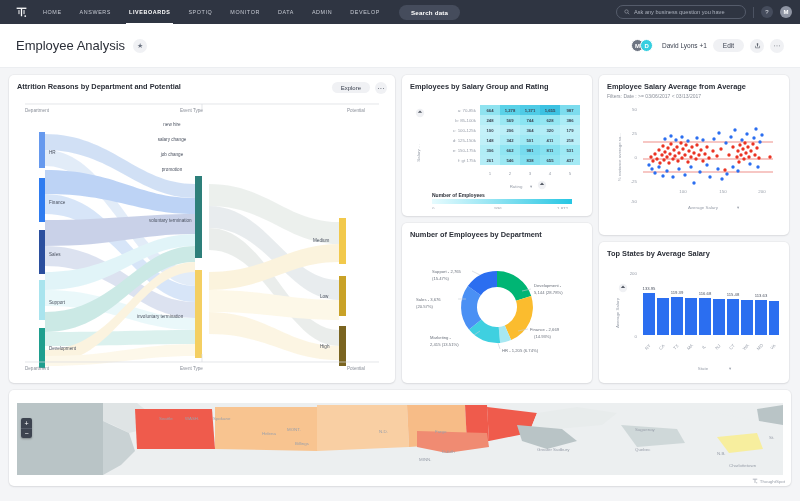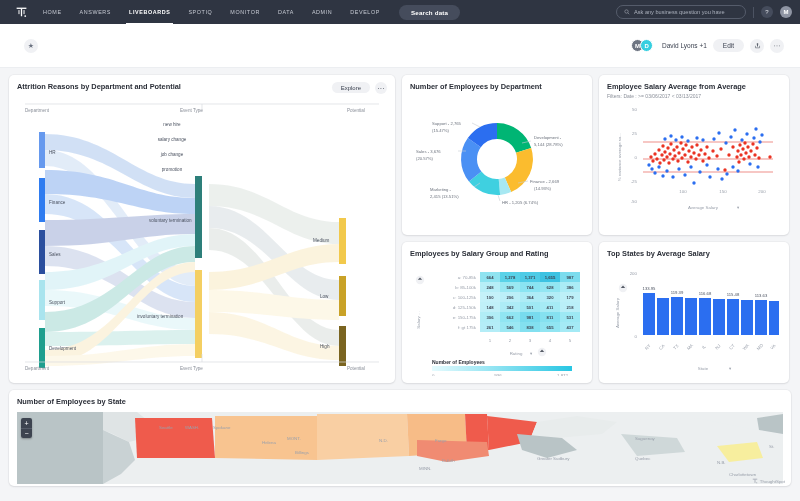--- a/index.html
+++ b/index.html
@@ -189,20 +189,21 @@
       </span>
       <span class="txt">Ask any business question you have</span>
     </div>
     <div class="divider-v"></div>
     <div class="circ-btn">?</div>
     <div class="circ-btn avatar-nav">M</div>
   </div>
 </div>
 
 <div class="page-header">
+  <div class="page-title">Employee Analysis</div>
   <div class="star-btn">★</div>
   <div class="header-right">
     <div class="avatars">
       <div class="av av1">M</div>
       <div class="av av2">D</div>
     </div>
     <div class="collab-name">David Lyons +1</div>
     <div class="edit-btn">Edit</div>
     <div class="icon-btn">
       <svg width="7" height="7" viewBox="0 0 12 12">
@@ -291,20 +292,128 @@
 
         <line x1="8" y1="268" x2="362" y2="268" stroke="#d8dbe0" stroke-width="0.7"></line>
         <line x1="185" y1="260" x2="185" y2="268" stroke="#d8dbe0" stroke-width="0.7"></line>
         <text class="axlabel" x="8" y="276">Department</text>
         <text class="axlabel" x="163" y="276">Event Type</text>
         <text class="axlabel" x="330" y="276">Potential</text>
       </svg>
     </div>
 
     <div class="col-right">
+
+      <div class="card card-heat">
+        <div class="card-title">Employees by Salary Group and Rating</div>
+        <svg width="174" height="118" viewBox="0 0 174 118">
+          <g>
+            <circle cx="10" cy="22" r="4.2" fill="#f0f1f4"></circle>
+            <path d="M10,19.4 l2.2,2.4 h-4.4 Z" fill="#555b66"></path>
+            <text class="ticktxt" x="10" y="62" transform="rotate(-90 10 62)" text-anchor="middle">Salary ...</text>
+          </g>
+          <text class="ticktxt" x="66" y="21" text-anchor="end">a: 70-85k</text>
+          <text class="ticktxt" x="66" y="31" text-anchor="end">b: 85-100k</text>
+          <text class="ticktxt" x="66" y="41" text-anchor="end">c: 100-125k</text>
+          <text class="ticktxt" x="66" y="51" text-anchor="end">d: 125-150k</text>
+          <text class="ticktxt" x="66" y="61" text-anchor="end">e: 150-175k</text>
+          <text class="ticktxt" x="66" y="71" text-anchor="end">f: gt 175k</text>
+
+          <g>
+            <rect x="70" y="14" width="20" height="10" fill="#8fe3f0"></rect>
+              <text class="cellnum" x="80" y="21" text-anchor="middle">664</text>
+            <rect x="90" y="14" width="20" height="10" fill="#5ad2e8"></rect>
+              <text class="cellnum" x="100" y="21" text-anchor="middle">1,278</text>
+            <rect x="110" y="14" width="20" height="10" fill="#4ecbe6"></rect>
+              <text class="cellnum" x="120" y="21" text-anchor="middle">1,371</text>
+            <rect x="130" y="14" width="20" height="10" fill="#3cc2e2"></rect>
+              <text class="cellnum" x="140" y="21" text-anchor="middle">1,655</text>
+            <rect x="150" y="14" width="20" height="10" fill="#7cdcee"></rect>
+              <text class="cellnum" x="160" y="21" text-anchor="middle">987</text>
+
+            <rect x="70" y="24" width="20" height="10" fill="#b6eef7"></rect>
+              <text class="cellnum" x="80" y="31" text-anchor="middle">248</text>
+            <rect x="90" y="24" width="20" height="10" fill="#9ae8f3"></rect>
+              <text class="cellnum" x="100" y="31" text-anchor="middle">569</text>
+            <rect x="110" y="24" width="20" height="10" fill="#8ae4f2"></rect>
+              <text class="cellnum" x="120" y="31" text-anchor="middle">744</text>
+            <rect x="130" y="24" width="20" height="10" fill="#93e6f2"></rect>
+              <text class="cellnum" x="140" y="31" text-anchor="middle">628</text>
+            <rect x="150" y="24" width="20" height="10" fill="#abecf6"></rect>
+              <text class="cellnum" x="160" y="31" text-anchor="middle">386</text>
+
+            <rect x="70" y="34" width="20" height="10" fill="#c4f1f9"></rect>
+              <text class="cellnum" x="80" y="41" text-anchor="middle">100</text>
+            <rect x="90" y="34" width="20" height="10" fill="#bbeff8"></rect>
+              <text class="cellnum" x="100" y="41" text-anchor="middle">206</text>
+            <rect x="110" y="34" width="20" height="10" fill="#aeecf6"></rect>
+              <text class="cellnum" x="120" y="41" text-anchor="middle">364</text>
+            <rect x="130" y="34" width="20" height="10" fill="#b2edf7"></rect>
+              <text class="cellnum" x="140" y="41" text-anchor="middle">320</text>
+            <rect x="150" y="34" width="20" height="10" fill="#bdf0f8"></rect>
+              <text class="cellnum" x="160" y="41" text-anchor="middle">179</text>
+
+            <rect x="70" y="44" width="20" height="10" fill="#c0f0f8"></rect>
+              <text class="cellnum" x="80" y="51" text-anchor="middle">148</text>
+            <rect x="90" y="44" width="20" height="10" fill="#adecf6"></rect>
+              <text class="cellnum" x="100" y="51" text-anchor="middle">342</text>
+            <rect x="110" y="44" width="20" height="10" fill="#9fe9f4"></rect>
+              <text class="cellnum" x="120" y="51" text-anchor="middle">501</text>
+            <rect x="130" y="44" width="20" height="10" fill="#a6ebf5"></rect>
+              <text class="cellnum" x="140" y="51" text-anchor="middle">411</text>
+            <rect x="150" y="44" width="20" height="10" fill="#baeff8"></rect>
+              <text class="cellnum" x="160" y="51" text-anchor="middle">218</text>
+
+            <rect x="70" y="54" width="20" height="10" fill="#b1edf6"></rect>
+              <text class="cellnum" x="80" y="61" text-anchor="middle">306</text>
+            <rect x="90" y="54" width="20" height="10" fill="#90e5f2"></rect>
+              <text class="cellnum" x="100" y="61" text-anchor="middle">662</text>
+            <rect x="110" y="54" width="20" height="10" fill="#77dbee"></rect>
+              <text class="cellnum" x="120" y="61" text-anchor="middle">981</text>
+            <rect x="130" y="54" width="20" height="10" fill="#85e1f0"></rect>
+              <text class="cellnum" x="140" y="61" text-anchor="middle">811</text>
+            <rect x="150" y="54" width="20" height="10" fill="#9de9f4"></rect>
+              <text class="cellnum" x="160" y="61" text-anchor="middle">531</text>
+
+            <rect x="70" y="64" width="20" height="10" fill="#b4edf7"></rect>
+              <text class="cellnum" x="80" y="71" text-anchor="middle">261</text>
+            <rect x="90" y="64" width="20" height="10" fill="#9be8f3"></rect>
+              <text class="cellnum" x="100" y="71" text-anchor="middle">546</text>
+            <rect x="110" y="64" width="20" height="10" fill="#83e0f0"></rect>
+              <text class="cellnum" x="120" y="71" text-anchor="middle">838</text>
+            <rect x="130" y="64" width="20" height="10" fill="#91e5f2"></rect>
+              <text class="cellnum" x="140" y="71" text-anchor="middle">655</text>
+            <rect x="150" y="64" width="20" height="10" fill="#a4eaf5"></rect>
+              <text class="cellnum" x="160" y="71" text-anchor="middle">437</text>
+          </g>
+
+          <text class="ticktxt" x="80" y="84" text-anchor="middle">1</text>
+          <text class="ticktxt" x="100" y="84" text-anchor="middle">2</text>
+          <text class="ticktxt" x="120" y="84" text-anchor="middle">3</text>
+          <text class="ticktxt" x="140" y="84" text-anchor="middle">4</text>
+          <text class="ticktxt" x="160" y="84" text-anchor="middle">5</text>
+
+          <text class="ticktxt" x="106" y="97" text-anchor="middle">Rating</text>
+          <text class="ticktxt" x="120" y="97">▾</text>
+          <circle cx="132" cy="94" r="4.2" fill="#f0f1f4"></circle>
+          <path d="M132,91.6 l2.2,2.4 h-4.4 Z" fill="#555b66"></path>
+
+          <text class="legtitle" x="22" y="106">Number of Employees</text>
+          <defs>
+            <linearGradient id="heatgrad" x1="0" y1="0" x2="1" y2="0">
+              <stop offset="0%" stop-color="#e6fbfe"></stop>
+                <stop offset="100%" stop-color="#27c6e3"></stop>
+            </linearGradient>
+          </defs>
+          <rect x="22" y="108" width="140" height="5" fill="url(#heatgrad)"></rect>
+          <text class="ticktxt" x="22" y="119">0</text>
+          <text class="ticktxt" x="88" y="119" text-anchor="middle">936</text>
+          <text class="ticktxt" x="158" y="119" text-anchor="end">1,872</text>
+        </svg>
+      </div>
 
       <div class="card card-donut">
         <div class="card-title">Number of Employees by Department</div>
         <svg width="174" height="128" viewBox="0 0 174 128">
           <g transform="translate(87,68)">
             <path d="M0,-36 A36,36 0 0,1 34.2,-11.1 L19,-6.2 A20,20 0 0,0 0,-20 Z" fill="#00b574"></path>
             <path d="M34.2,-11.1 A36,36 0 0,1 14.1,33.1 L7.8,18.4 A20,20 0 0,0 19,-6.2 Z" fill="#fbbc2e"></path>
             <path d="M14.1,33.1 A36,36 0 0,1 3.1,35.9 L1.7,19.9 A20,20 0 0,0 7.8,18.4 Z" fill="#a7e8f2"></path>
             <path d="M3.1,35.9 A36,36 0 0,1 -28.0,22.6 L-15.6,12.6 A20,20 0 0,0 1.7,19.9 Z" fill="#3fd0e0"></path>
             <path d="M-28.0,22.6 A36,36 0 0,1 -29.2,-21.0 L-16.2,-11.7 A20,20 0 0,0 -15.6,12.6 Z" fill="#4a90f4"></path>
@@ -320,128 +429,20 @@
           <text class="pietxt" x="120" y="92">Finance - 2,669</text>
           <text class="pietxt" x="124" y="99">(14.93%)</text>
           <text class="pietxt" x="124" y="48">Development -</text>
           <text class="pietxt" x="124" y="55">5,144 (28.78%)</text>
           <line x1="62" y1="32" x2="70" y2="36" stroke="#c8ccd3" stroke-width="0.6"></line>
           <line x1="48" y1="60" x2="56" y2="60" stroke="#c8ccd3" stroke-width="0.6"></line>
           <line x1="64" y1="96" x2="70" y2="92" stroke="#c8ccd3" stroke-width="0.6"></line>
           <line x1="88" y1="104" x2="90" y2="110" stroke="#c8ccd3" stroke-width="0.6"></line>
           <line x1="108" y1="92" x2="118" y2="90" stroke="#c8ccd3" stroke-width="0.6"></line>
           <line x1="112" y1="52" x2="121" y2="50" stroke="#c8ccd3" stroke-width="0.6"></line>
-        </svg>
-      </div>
-
-      <div class="card card-heat">
-        <div class="card-title">Employees by Salary Group and Rating</div>
-        <svg width="174" height="118" viewBox="0 0 174 118">
-          <g>
-            <circle cx="10" cy="22" r="4.2" fill="#f0f1f4"></circle>
-            <path d="M10,19.4 l2.2,2.4 h-4.4 Z" fill="#555b66"></path>
-            <text class="ticktxt" x="10" y="62" transform="rotate(-90 10 62)" text-anchor="middle">Salary ...</text>
-          </g>
-          <text class="ticktxt" x="66" y="21" text-anchor="end">a: 70-85k</text>
-          <text class="ticktxt" x="66" y="31" text-anchor="end">b: 85-100k</text>
-          <text class="ticktxt" x="66" y="41" text-anchor="end">c: 100-125k</text>
-          <text class="ticktxt" x="66" y="51" text-anchor="end">d: 125-150k</text>
-          <text class="ticktxt" x="66" y="61" text-anchor="end">e: 150-175k</text>
-          <text class="ticktxt" x="66" y="71" text-anchor="end">f: gt 175k</text>
-
-          <g>
-            <rect x="70" y="14" width="20" height="10" fill="#8fe3f0"></rect>
-              <text class="cellnum" x="80" y="21" text-anchor="middle">664</text>
-            <rect x="90" y="14" width="20" height="10" fill="#5ad2e8"></rect>
-              <text class="cellnum" x="100" y="21" text-anchor="middle">1,278</text>
-            <rect x="110" y="14" width="20" height="10" fill="#4ecbe6"></rect>
-              <text class="cellnum" x="120" y="21" text-anchor="middle">1,371</text>
-            <rect x="130" y="14" width="20" height="10" fill="#3cc2e2"></rect>
-              <text class="cellnum" x="140" y="21" text-anchor="middle">1,655</text>
-            <rect x="150" y="14" width="20" height="10" fill="#7cdcee"></rect>
-              <text class="cellnum" x="160" y="21" text-anchor="middle">987</text>
-
-            <rect x="70" y="24" width="20" height="10" fill="#b6eef7"></rect>
-              <text class="cellnum" x="80" y="31" text-anchor="middle">248</text>
-            <rect x="90" y="24" width="20" height="10" fill="#9ae8f3"></rect>
-              <text class="cellnum" x="100" y="31" text-anchor="middle">569</text>
-            <rect x="110" y="24" width="20" height="10" fill="#8ae4f2"></rect>
-              <text class="cellnum" x="120" y="31" text-anchor="middle">744</text>
-            <rect x="130" y="24" width="20" height="10" fill="#93e6f2"></rect>
-              <text class="cellnum" x="140" y="31" text-anchor="middle">628</text>
-            <rect x="150" y="24" width="20" height="10" fill="#abecf6"></rect>
-              <text class="cellnum" x="160" y="31" text-anchor="middle">386</text>
-
-            <rect x="70" y="34" width="20" height="10" fill="#c4f1f9"></rect>
-              <text class="cellnum" x="80" y="41" text-anchor="middle">100</text>
-            <rect x="90" y="34" width="20" height="10" fill="#bbeff8"></rect>
-              <text class="cellnum" x="100" y="41" text-anchor="middle">206</text>
-            <rect x="110" y="34" width="20" height="10" fill="#aeecf6"></rect>
-              <text class="cellnum" x="120" y="41" text-anchor="middle">364</text>
-            <rect x="130" y="34" width="20" height="10" fill="#b2edf7"></rect>
-              <text class="cellnum" x="140" y="41" text-anchor="middle">320</text>
-            <rect x="150" y="34" width="20" height="10" fill="#bdf0f8"></rect>
-              <text class="cellnum" x="160" y="41" text-anchor="middle">179</text>
-
-            <rect x="70" y="44" width="20" height="10" fill="#c0f0f8"></rect>
-              <text class="cellnum" x="80" y="51" text-anchor="middle">148</text>
-            <rect x="90" y="44" width="20" height="10" fill="#adecf6"></rect>
-              <text class="cellnum" x="100" y="51" text-anchor="middle">342</text>
-            <rect x="110" y="44" width="20" height="10" fill="#9fe9f4"></rect>
-              <text class="cellnum" x="120" y="51" text-anchor="middle">501</text>
-            <rect x="130" y="44" width="20" height="10" fill="#a6ebf5"></rect>
-              <text class="cellnum" x="140" y="51" text-anchor="middle">411</text>
-            <rect x="150" y="44" width="20" height="10" fill="#baeff8"></rect>
-              <text class="cellnum" x="160" y="51" text-anchor="middle">218</text>
-
-            <rect x="70" y="54" width="20" height="10" fill="#b1edf6"></rect>
-              <text class="cellnum" x="80" y="61" text-anchor="middle">306</text>
-            <rect x="90" y="54" width="20" height="10" fill="#90e5f2"></rect>
-              <text class="cellnum" x="100" y="61" text-anchor="middle">662</text>
-            <rect x="110" y="54" width="20" height="10" fill="#77dbee"></rect>
-              <text class="cellnum" x="120" y="61" text-anchor="middle">981</text>
-            <rect x="130" y="54" width="20" height="10" fill="#85e1f0"></rect>
-              <text class="cellnum" x="140" y="61" text-anchor="middle">811</text>
-            <rect x="150" y="54" width="20" height="10" fill="#9de9f4"></rect>
-              <text class="cellnum" x="160" y="61" text-anchor="middle">531</text>
-
-            <rect x="70" y="64" width="20" height="10" fill="#b4edf7"></rect>
-              <text class="cellnum" x="80" y="71" text-anchor="middle">261</text>
-            <rect x="90" y="64" width="20" height="10" fill="#9be8f3"></rect>
-              <text class="cellnum" x="100" y="71" text-anchor="middle">546</text>
-            <rect x="110" y="64" width="20" height="10" fill="#83e0f0"></rect>
-              <text class="cellnum" x="120" y="71" text-anchor="middle">838</text>
-            <rect x="130" y="64" width="20" height="10" fill="#91e5f2"></rect>
-              <text class="cellnum" x="140" y="71" text-anchor="middle">655</text>
-            <rect x="150" y="64" width="20" height="10" fill="#a4eaf5"></rect>
-              <text class="cellnum" x="160" y="71" text-anchor="middle">437</text>
-          </g>
-
-          <text class="ticktxt" x="80" y="84" text-anchor="middle">1</text>
-          <text class="ticktxt" x="100" y="84" text-anchor="middle">2</text>
-          <text class="ticktxt" x="120" y="84" text-anchor="middle">3</text>
-          <text class="ticktxt" x="140" y="84" text-anchor="middle">4</text>
-          <text class="ticktxt" x="160" y="84" text-anchor="middle">5</text>
-
-          <text class="ticktxt" x="106" y="97" text-anchor="middle">Rating</text>
-          <text class="ticktxt" x="120" y="97">▾</text>
-          <circle cx="132" cy="94" r="4.2" fill="#f0f1f4"></circle>
-          <path d="M132,91.6 l2.2,2.4 h-4.4 Z" fill="#555b66"></path>
-
-          <text class="legtitle" x="22" y="106">Number of Employees</text>
-          <defs>
-            <linearGradient id="heatgrad" x1="0" y1="0" x2="1" y2="0">
-              <stop offset="0%" stop-color="#e6fbfe"></stop>
-                <stop offset="100%" stop-color="#27c6e3"></stop>
-            </linearGradient>
-          </defs>
-          <rect x="22" y="108" width="140" height="5" fill="url(#heatgrad)"></rect>
-          <text class="ticktxt" x="22" y="119">0</text>
-          <text class="ticktxt" x="88" y="119" text-anchor="middle">936</text>
-          <text class="ticktxt" x="158" y="119" text-anchor="end">1,872</text>
         </svg>
       </div>
     </div>
 
     <div class="col-right">
 
       <div class="card card-scatter">
         <div class="card-title">Employee Salary Average from Average</div>
         <div class="card-sub">Filters: Date : &gt;= 03/06/2017 &lt; 03/13/2017</div>
         <svg width="174" height="118" viewBox="0 0 174 118">
@@ -610,21 +611,20 @@
             <text x="167" y="90" text-anchor="middle" transform="rotate(-45 167 90)">VA</text>
           </g>
           <text class="ticktxt" x="96" y="112" text-anchor="middle">State</text>
           <text class="ticktxt" x="122" y="112">▾</text>
         </svg>
       </div>
     </div>
   </div>
 
   <div class="card card-map">
-    <div class="card-title">Number of Employees by State</div>
     <svg width="766" height="72" viewBox="0 0 766 72" style="margin-top:6px">
       <rect x="0" y="0" width="766" height="72" fill="#eceff0"></rect>
       <rect x="0" y="0" width="86" height="72" fill="#b9c4c6"></rect>
       <path d="M86,0 L120,0 L135,12 L128,26 L112,30 L96,22 L86,18 Z" fill="#dfe4e5"></path>
       <path d="M86,18 L112,30 L118,48 L104,62 L86,72 L86,18 Z" fill="#c9d2d4"></path>
       <path d="M118,6 L195,6 L198,46 L120,46 Z" fill="#ef5b4c"></path>
       <path d="M198,4 L300,4 L300,48 L198,46 Z" fill="#f8c490"></path>
       <path d="M300,2 L390,2 L392,44 L300,48 Z" fill="#f9cfa3"></path>
       <path d="M390,2 L448,2 L450,40 L392,44 Z" fill="#f7bc87"></path>
       <path d="M448,2 L470,2 L472,38 L450,40 Z" fill="#ef5b4c"></path>

